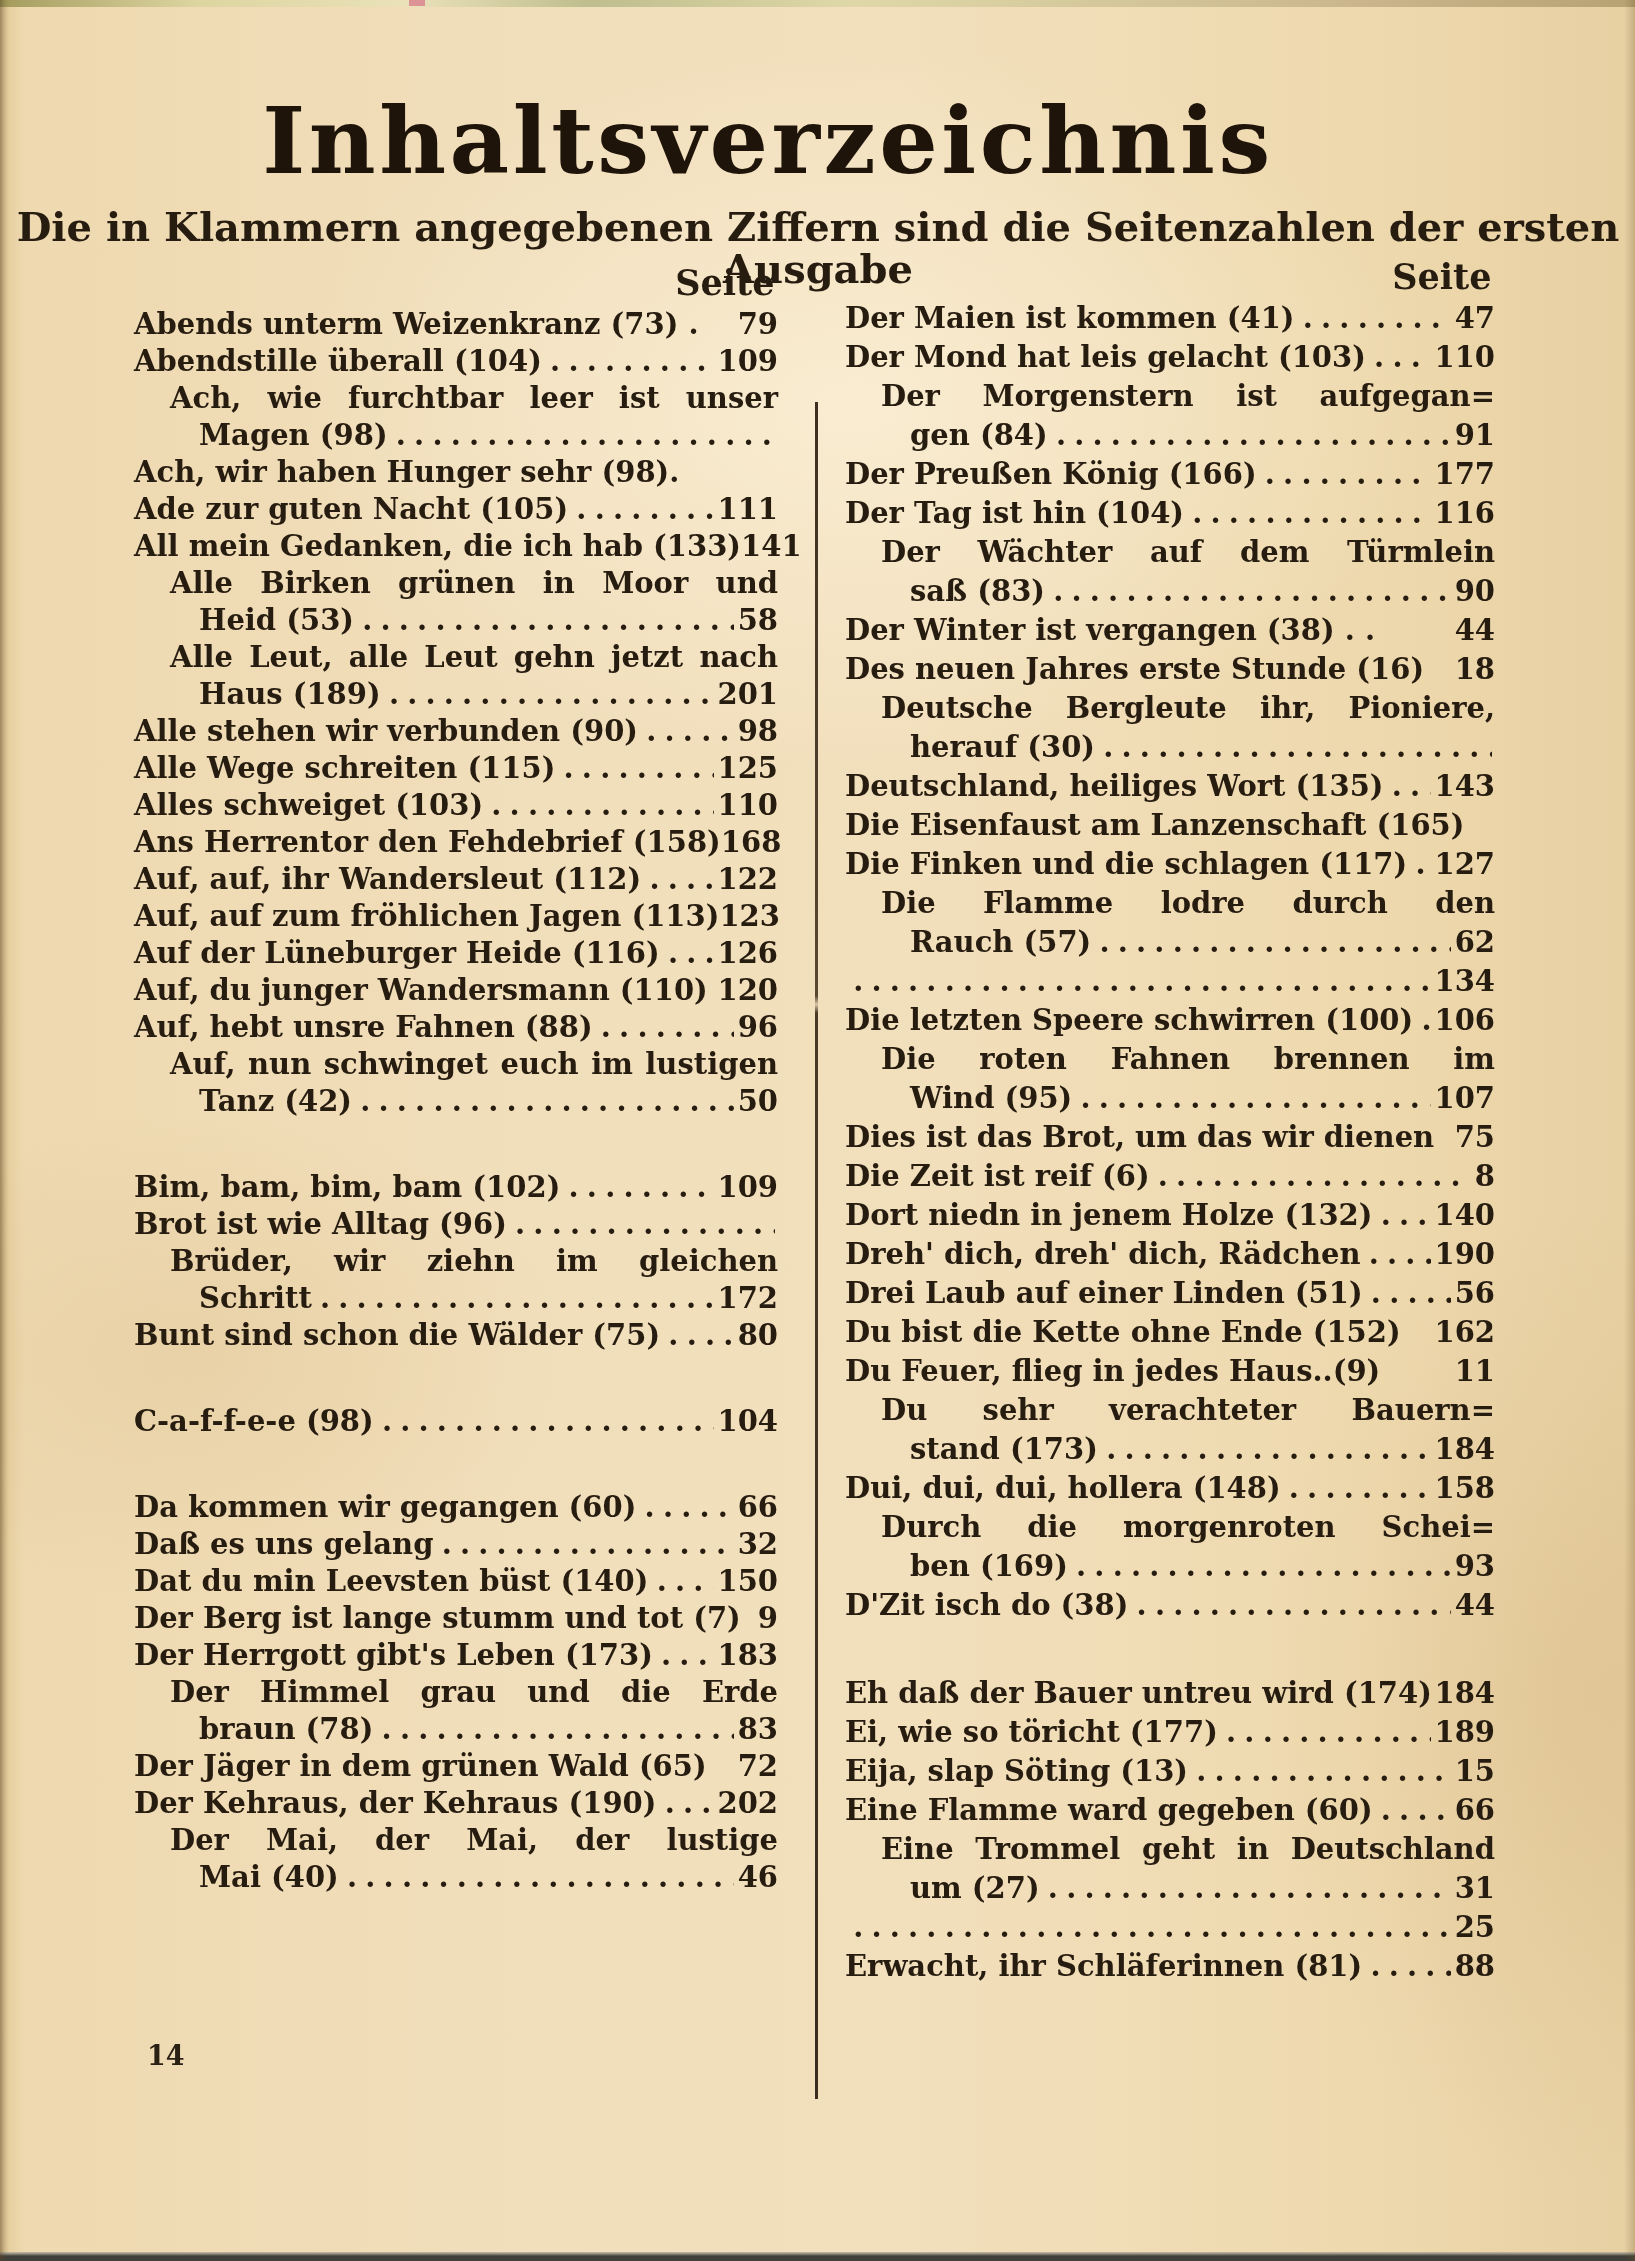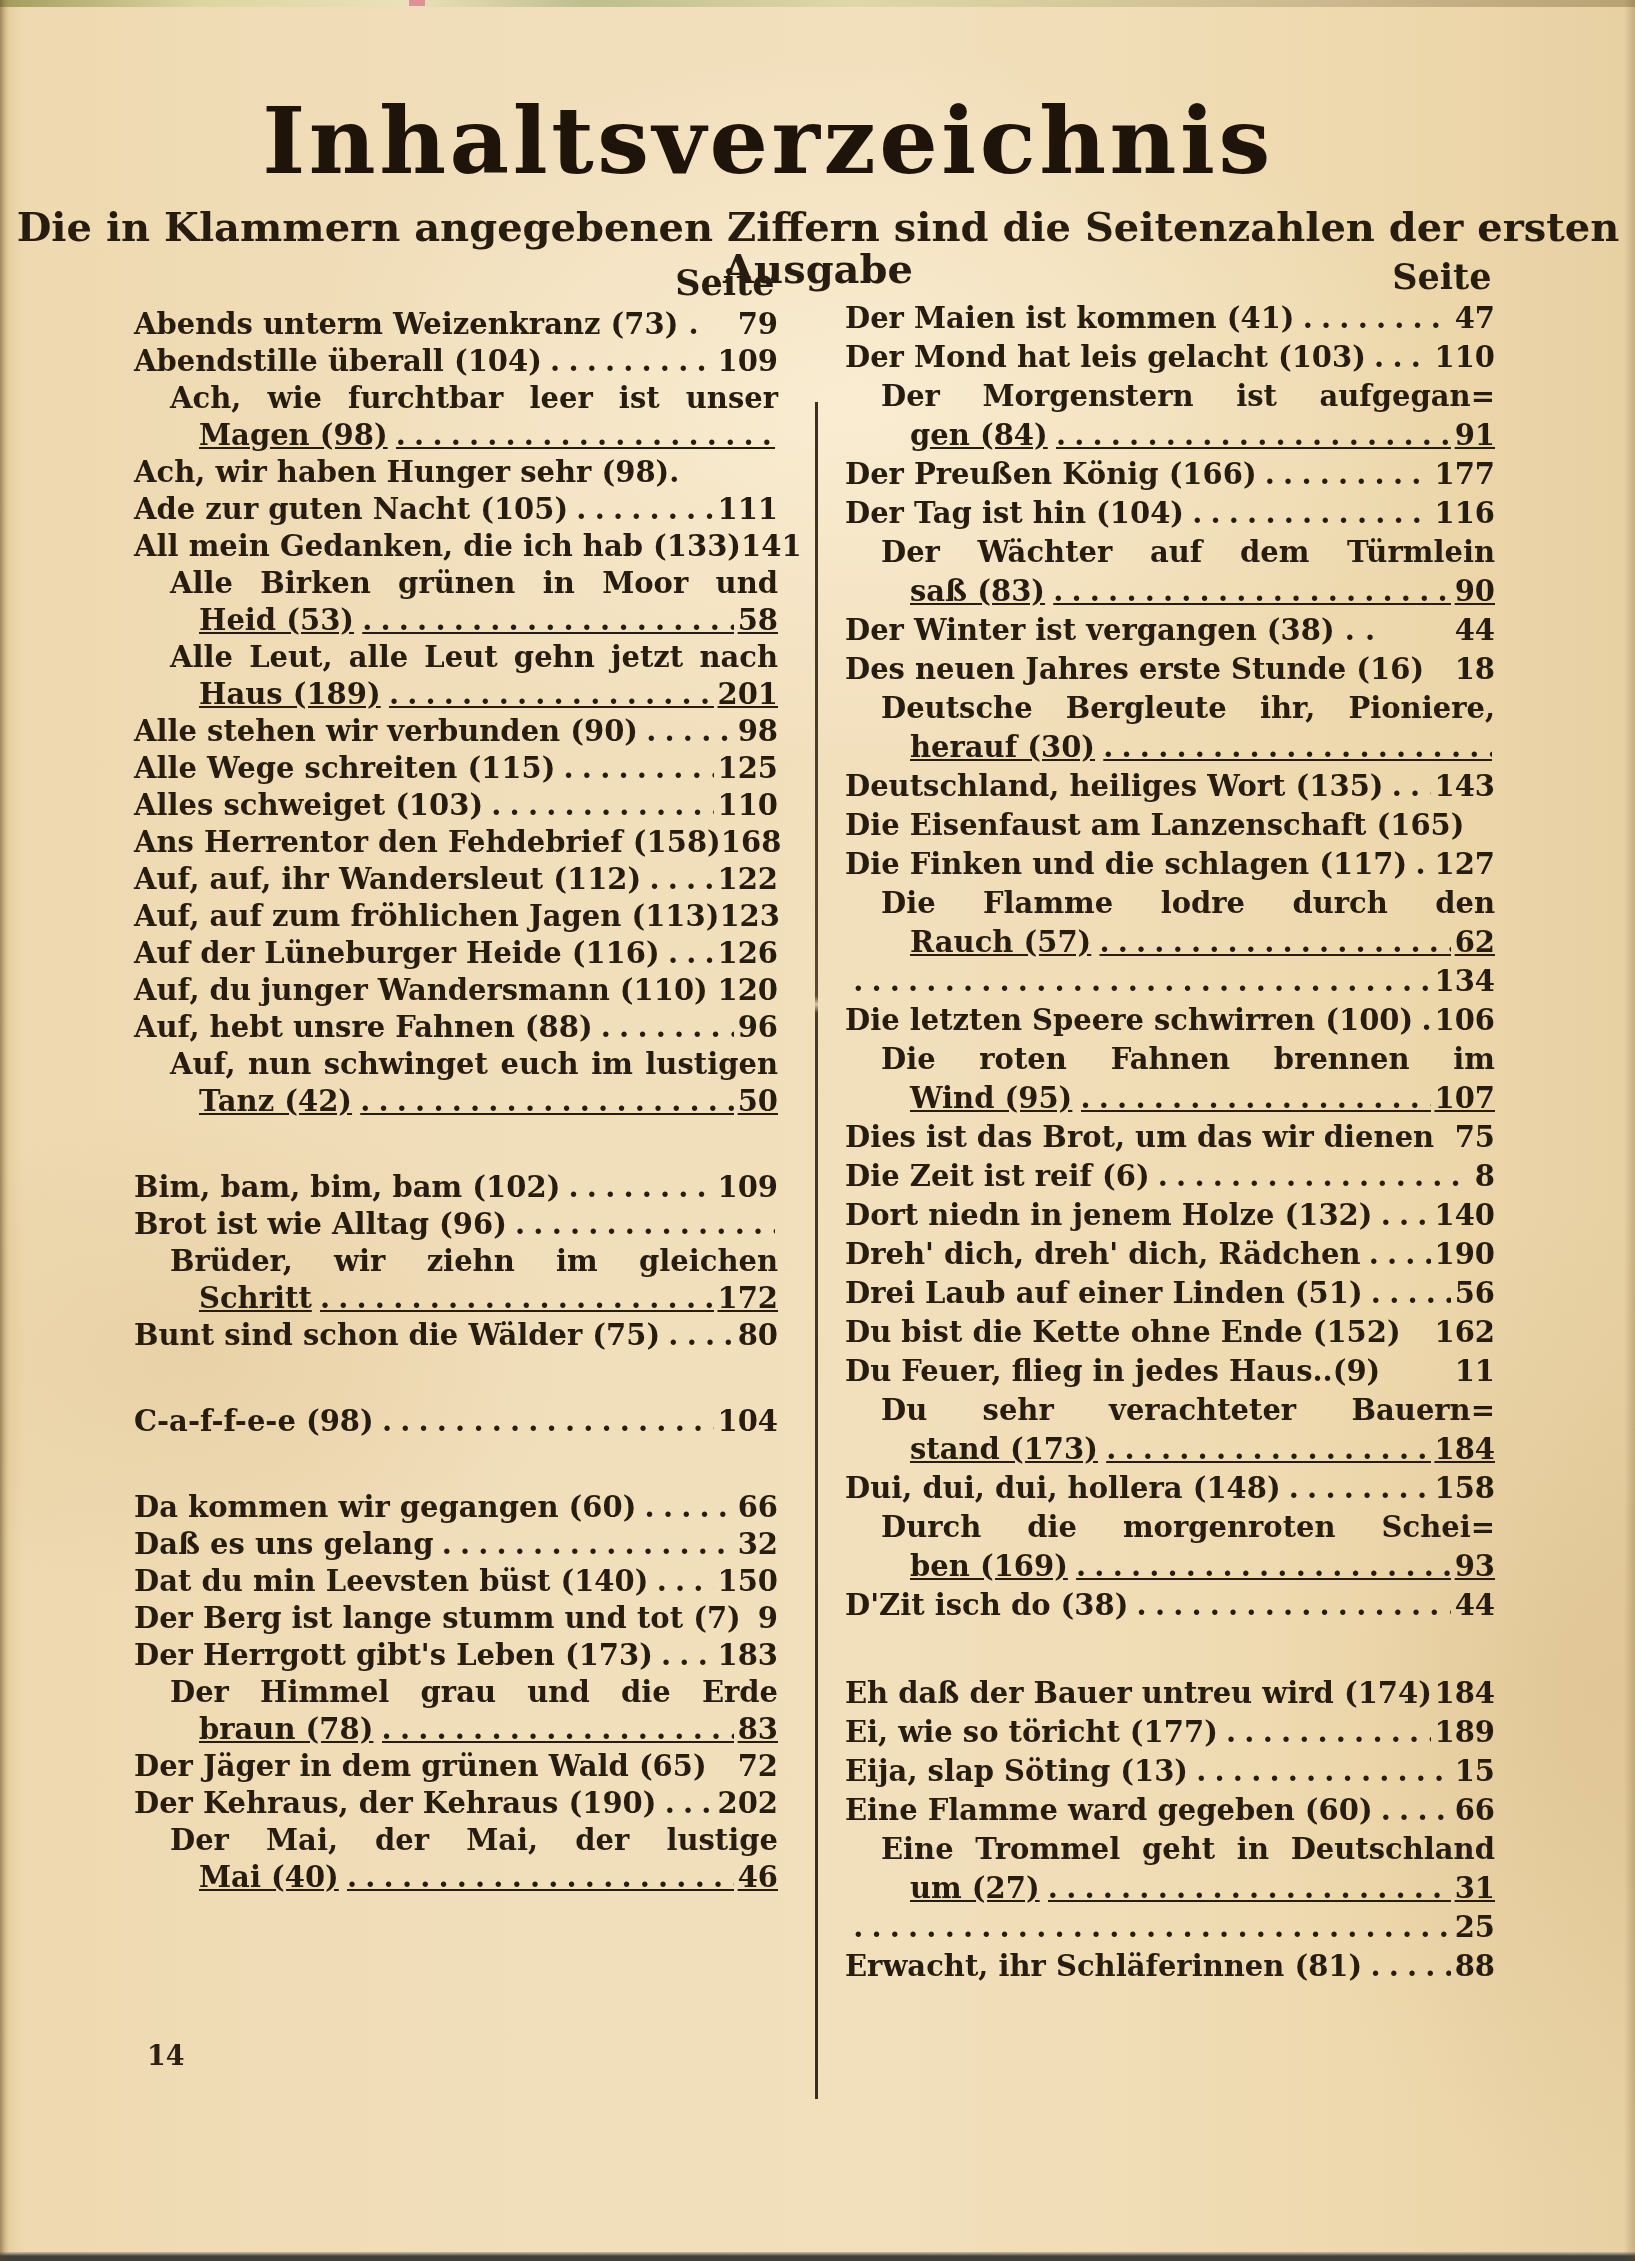--- a/index.html
+++ b/index.html
@@ -46,21 +46,21 @@
 
   .line{display:flex;align-items:baseline;font-size:29px;white-space:nowrap;}
   .col-left  .line{line-height:37px;}
   .col-right .line{line-height:39px;}
   .line .t{flex:0 0 auto;}
   .line .dots{flex:1 1 auto;overflow:hidden;white-space:nowrap;
     letter-spacing:8.2px;margin:0 3.5px 0 8.2px;}
   .line .pg{flex:0 0 auto;text-align:right;}
   .line.noleader .pg{margin-left:auto;}
   .line.justify{display:block;text-align:justify;text-align-last:justify;white-space:normal;margin-left:36px;}
-  .line.indent{padding-left:65px;text-decoration:underline;}
+  .line.indent{padding-left:65px;}
   .gapline{height:49px;}
 
   .divider{position:absolute;left:815px;top:402px;width:2.9px;height:1697px;
     background:linear-gradient(#2c1f12,#4b3a26 35%,#33251627 35.5%,#3a2b1b 36%,#2a1d11 100%);
     opacity:.92;}
 
   .footer-num{position:absolute;left:147px;top:2040px;
     font-size:27px;font-weight:700;color:#2b2014;}
 </style>
 </head>

